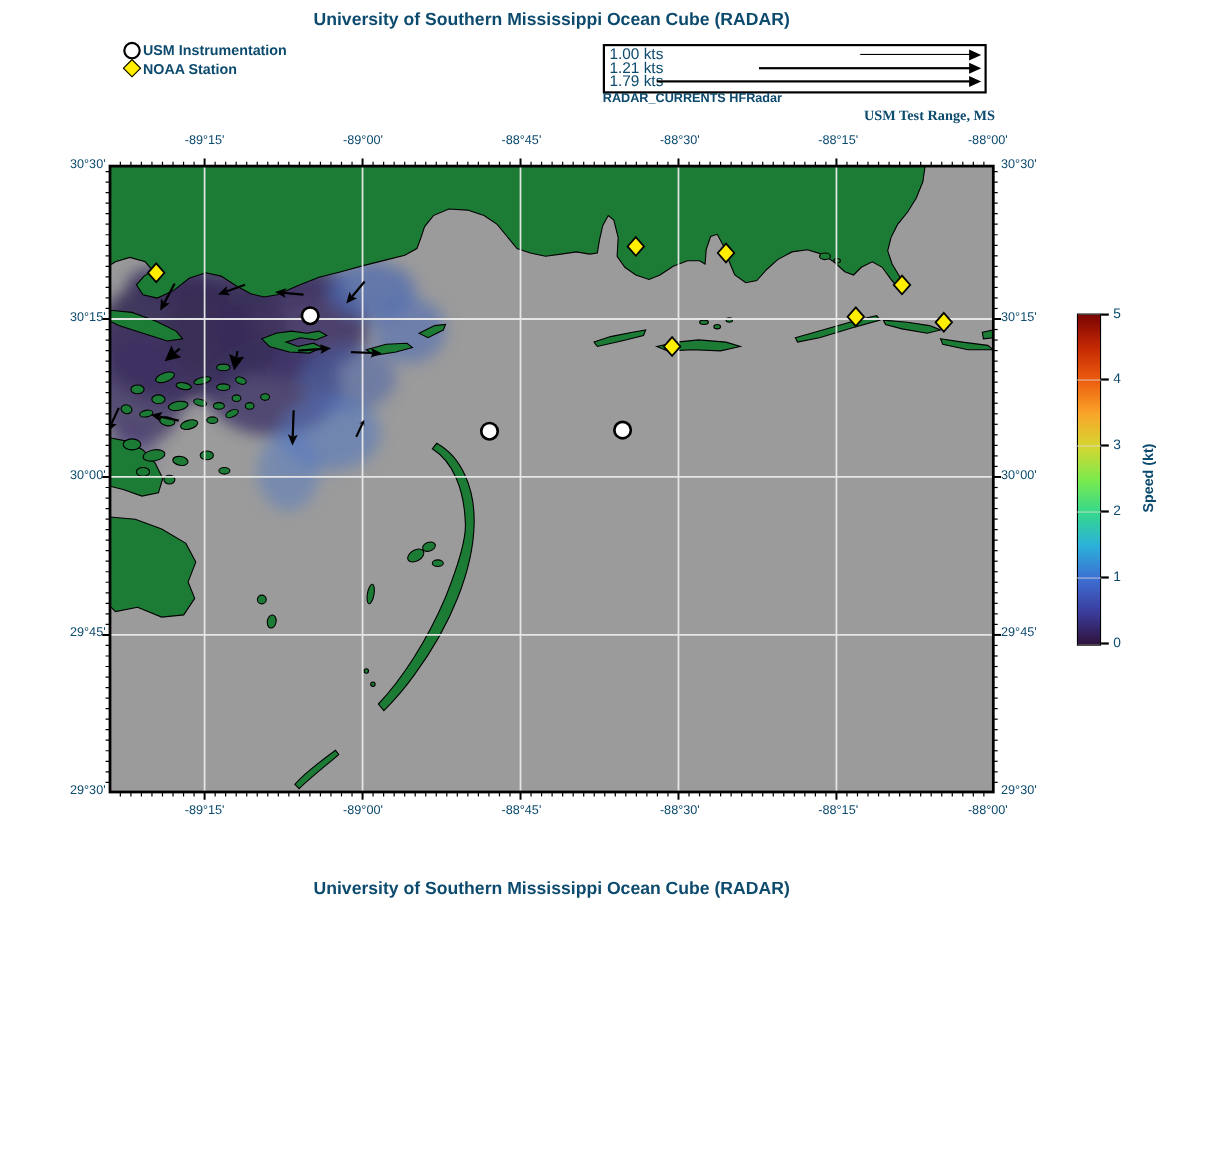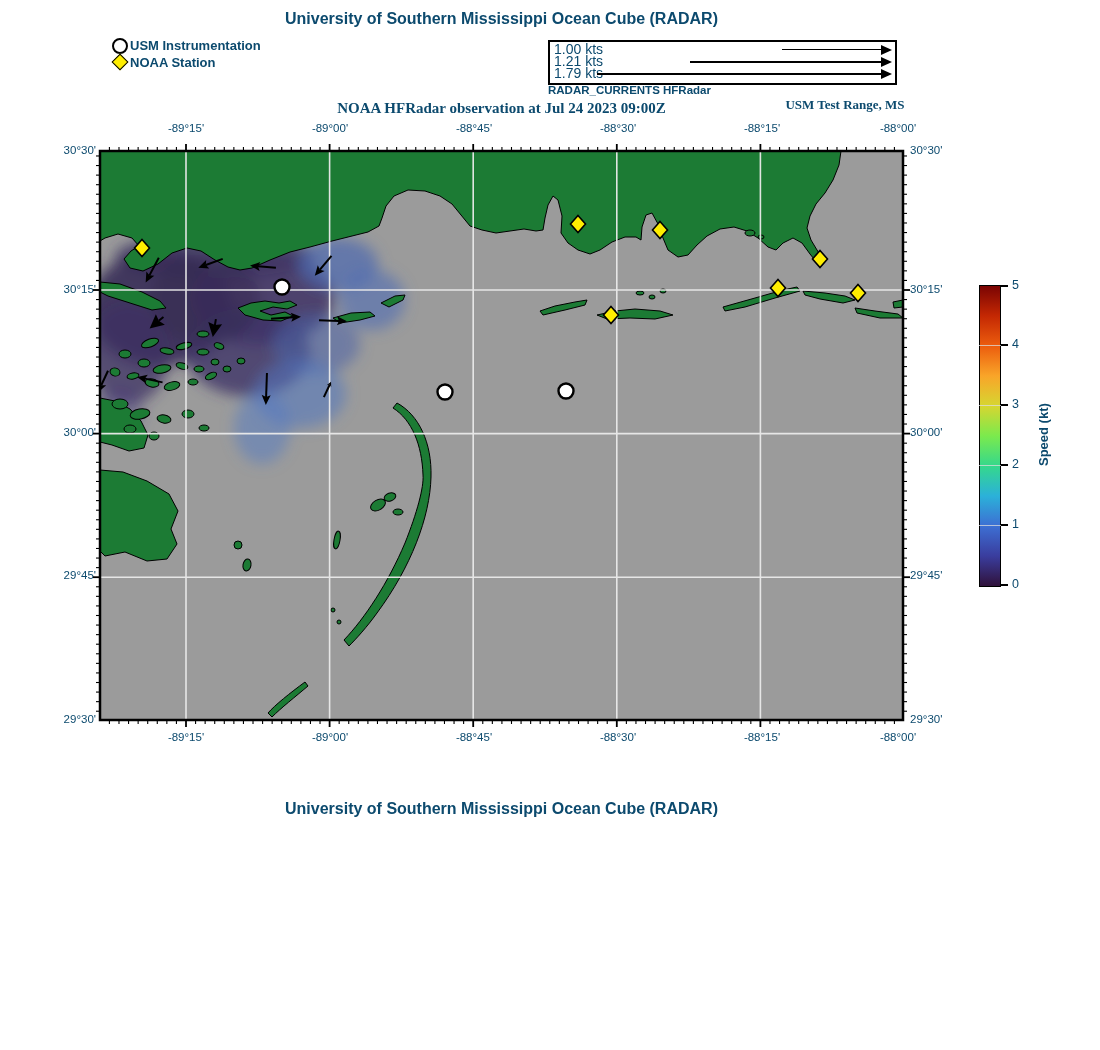--- a/index.html
+++ b/index.html
@@ -57,21 +57,20 @@
     <span class="vlabel" style="top:25px">1.79 kts</span>
     <div class="vshaft" style="top: 6.5px; width: 100px; left: 232px;"></div>
     <div class="vshaft" style="top: 18.8px; width: 192px; left: 140px;"></div>
     <div class="vshaft" style="top: 31px; width: 285px; left: 47px;"></div>
     <div class="vhead" style="top:2.5px"></div>
     <div class="vhead" style="top:14.8px"></div>
     <div class="vhead" style="top:27px"></div>
   </div>
   <div id="veccaption" class="abs">RADAR_CURRENTS HFRadar</div>
 
-  <div class="abs subtitle" style="top:100px">NOAA HFRadar observation at Jul 24 2023 09:00Z</div>
   <div class="abs range">USM Test Range, MS</div>
 
   <span class="xt" style="left:186px;top:122px">-89°15'</span>
   <span class="xt" style="left:330px;top:122px">-89°00'</span>
   <span class="xt" style="left:474px;top:122px">-88°45'</span>
   <span class="xt" style="left:618px;top:122px">-88°30'</span>
   <span class="xt" style="left:762px;top:122px">-88°15'</span>
   <span class="xt" style="left:898px;top:122px">-88°00'</span>
 
   <span class="xt" style="left:186px;top:731px">-89°15'</span>

